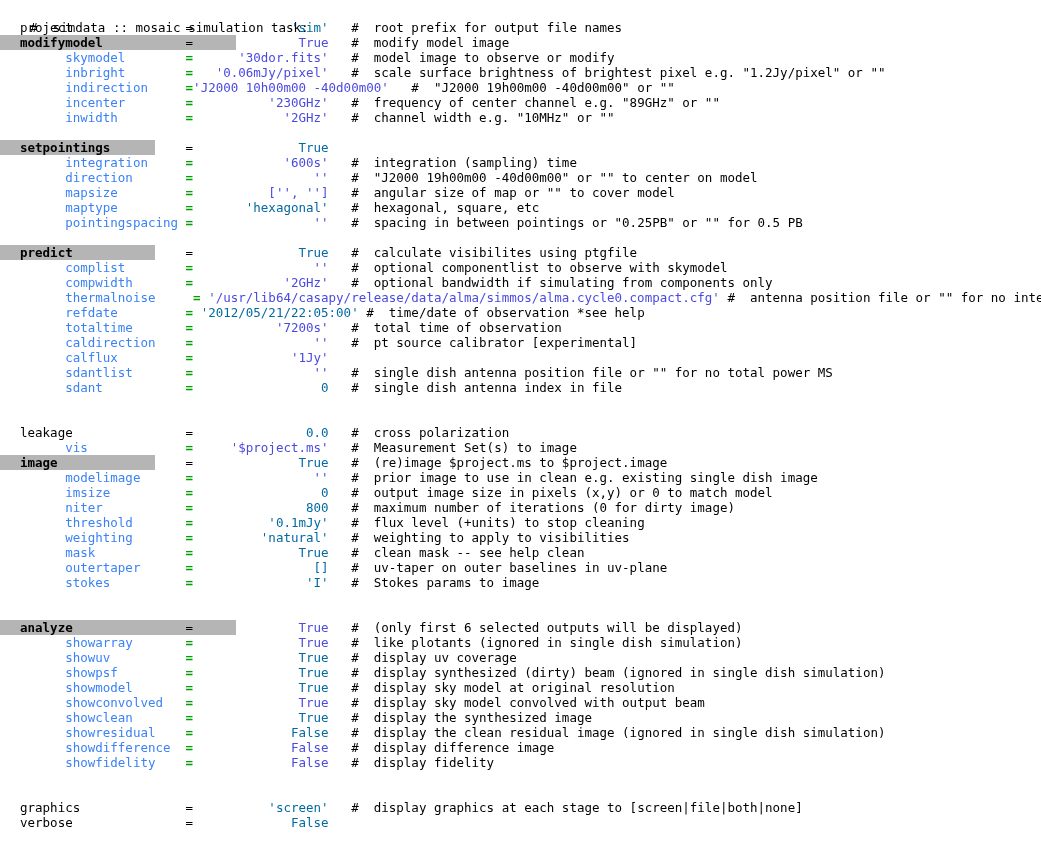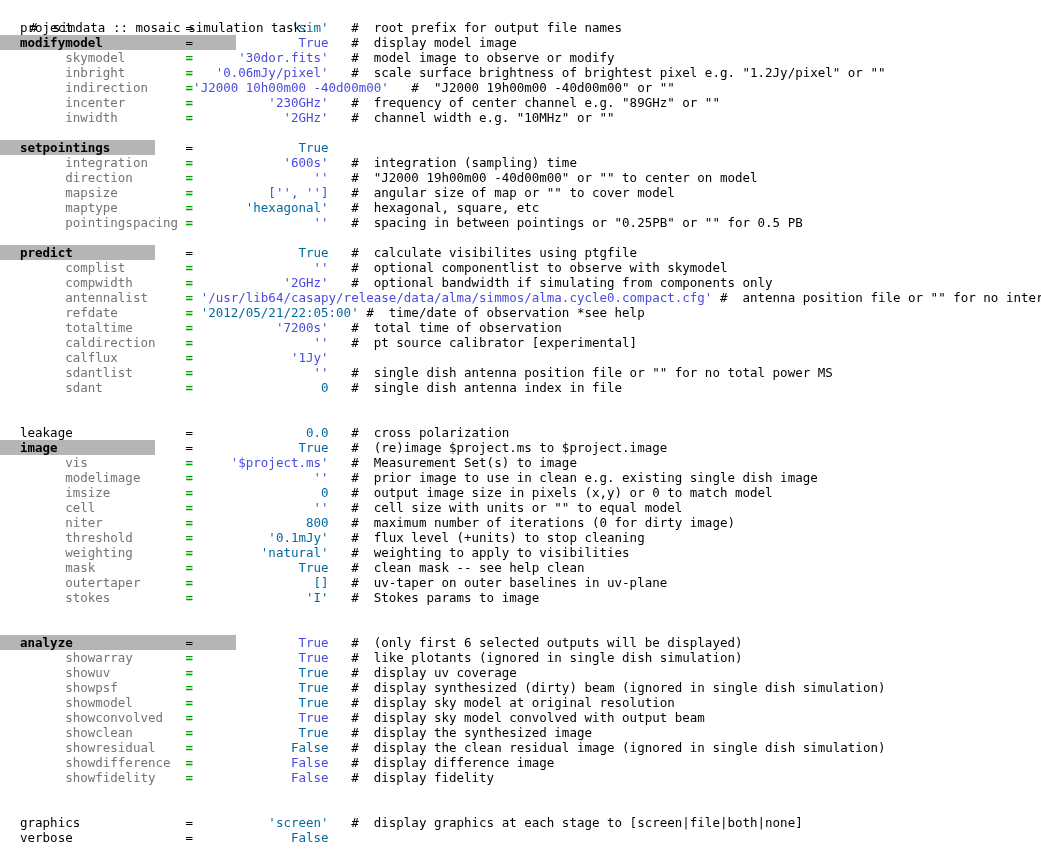--- a/index.html
+++ b/index.html
@@ -30,70 +30,69 @@
     left:0;
     top:0;
     height:15px;
     background:#b5b5b5;
     z-index:0;
   }
   .hl-short{width:155px;}
   .hl-long{width:236px;}
   .seg{position:relative;z-index:1;display:inline;}
   .name{color:#000000;margin-left:20px;}
-  .name.sub{color:#737373;}
+  .name.sub{color:#3b82f6;}
   .name.hdr{font-weight:bold;color:#000000;}
   .eq{color:#000000;}
   .eq.sub{color:#00a000;font-weight:bold;}
   .val{color:#0369a1;}
   .val.blue{color:#4a4ae0;}
   .cmt{color:#000000;}
   .blank{height:15px;display:block;}
 </style>
 </head>
 <body>
 
 <div id="page">
   <div class="line">
     <span class="seg cmt">#  simdata :: mosaic simulation task:</span>
   </div>
   <div id="rows-container">
       <div class="line"><span class="seg name">project               </span><span class="seg eq">=</span><span class="seg val">             'sim'</span><span class="seg cmt">   #  root prefix for output file names</span></div>
-      <div class="line"><span class="hl hl-long"></span><span class="seg name hdr">modifymodel           </span><span class="seg eq">=</span><span class="seg val blue">              True</span><span class="seg cmt">   #  display model image</span></div>
+      <div class="line"><span class="hl hl-long"></span><span class="seg name hdr">modifymodel           </span><span class="seg eq">=</span><span class="seg val blue">              True</span><span class="seg cmt">   #  modify model image</span></div>
       <div class="line"><span class="seg name sub">      skymodel        </span><span class="seg eq sub">=</span><span class="seg val blue">      '30dor.fits'</span><span class="seg cmt">   #  model image to observe or modify</span></div>
       <div class="line"><span class="seg name sub">      inbright        </span><span class="seg eq sub">=</span><span class="seg val blue">   '0.06mJy/pixel'</span><span class="seg cmt">   #  scale surface brightness of brightest pixel e.g. "1.2Jy/pixel" or ""</span></div>
       <div class="line"><span class="seg name sub">      indirection     </span><span class="seg eq sub">=</span><span class="seg val blue">'J2000 10h00m00 -40d00m00'</span><span class="seg cmt">   #  "J2000 19h00m00 -40d00m00" or ""</span></div>
       <div class="line"><span class="seg name sub">      incenter        </span><span class="seg eq sub">=</span><span class="seg val blue">          '230GHz'</span><span class="seg cmt">   #  frequency of center channel e.g. "89GHz" or ""</span></div>
       <div class="line"><span class="seg name sub">      inwidth         </span><span class="seg eq sub">=</span><span class="seg val blue">            '2GHz'</span><span class="seg cmt">   #  channel width e.g. "10MHz" or ""</span></div>
       <div class="blank"></div>
       <div class="line"><span class="hl hl-short"></span><span class="seg name hdr">setpointings          </span><span class="seg eq">=</span><span class="seg val">              True</span></div>
       <div class="line"><span class="seg name sub">      integration     </span><span class="seg eq sub">=</span><span class="seg val blue">            '600s'</span><span class="seg cmt">   #  integration (sampling) time</span></div>
       <div class="line"><span class="seg name sub">      direction       </span><span class="seg eq sub">=</span><span class="seg val blue">                ''</span><span class="seg cmt">   #  "J2000 19h00m00 -40d00m00" or "" to center on model</span></div>
       <div class="line"><span class="seg name sub">      mapsize         </span><span class="seg eq sub">=</span><span class="seg val blue">          ['', '']</span><span class="seg cmt">   #  angular size of map or "" to cover model</span></div>
       <div class="line"><span class="seg name sub">      maptype         </span><span class="seg eq sub">=</span><span class="seg val">       'hexagonal'</span><span class="seg cmt">   #  hexagonal, square, etc</span></div>
       <div class="line"><span class="seg name sub">      pointingspacing </span><span class="seg eq sub">=</span><span class="seg val blue">                ''</span><span class="seg cmt">   #  spacing in between pointings or "0.25PB" or "" for 0.5 PB</span></div>
       <div class="blank"></div>
       <div class="line"><span class="hl hl-short"></span><span class="seg name hdr">predict               </span><span class="seg eq">=</span><span class="seg val">              True</span><span class="seg cmt">   #  calculate visibilites using ptgfile</span></div>
       <div class="line"><span class="seg name sub">      complist        </span><span class="seg eq sub">=</span><span class="seg val blue">                ''</span><span class="seg cmt">   #  optional componentlist to observe with skymodel</span></div>
       <div class="line"><span class="seg name sub">      compwidth       </span><span class="seg eq sub">=</span><span class="seg val blue">            '2GHz'</span><span class="seg cmt">   #  optional bandwidth if simulating from components only</span></div>
-      <div class="line"><span class="seg name sub">      antennalist     </span><span class="seg eq sub">=</span><span class="seg val blue"> '/usr/lib64/casapy/release/data/alma/simmos/alma.cycle0.compact.cfg' </span><span class="seg cmt">#  antenna position file or "" for no interferometric MS</span></div>
+      <div class="line"><span class="seg name sub">      thermalnoise     </span><span class="seg eq sub">=</span><span class="seg val blue"> '/usr/lib64/casapy/release/data/alma/simmos/alma.cycle0.compact.cfg' </span><span class="seg cmt">#  antenna position file or "" for no interferometric MS</span></div>
       <div class="line"><span class="seg name sub">      refdate         </span><span class="seg eq sub">=</span><span class="seg val"> '2012/05/21/22:05:00' </span><span class="seg cmt">#  time/date of observation *see help</span></div>
       <div class="line"><span class="seg name sub">      totaltime       </span><span class="seg eq sub">=</span><span class="seg val blue">           '7200s'</span><span class="seg cmt">   #  total time of observation</span></div>
       <div class="line"><span class="seg name sub">      caldirection    </span><span class="seg eq sub">=</span><span class="seg val blue">                ''</span><span class="seg cmt">   #  pt source calibrator [experimental]</span></div>
       <div class="line"><span class="seg name sub">      calflux         </span><span class="seg eq sub">=</span><span class="seg val blue">             '1Jy'</span></div>
       <div class="line"><span class="seg name sub">      sdantlist       </span><span class="seg eq sub">=</span><span class="seg val blue">                ''</span><span class="seg cmt">   #  single dish antenna position file or "" for no total power MS</span></div>
       <div class="line"><span class="seg name sub">      sdant           </span><span class="seg eq sub">=</span><span class="seg val">                 0</span><span class="seg cmt">   #  single dish antenna index in file</span></div>
       <div class="blank"></div>
       <div class="blank"></div>
       <div class="line"><span class="seg name">leakage               </span><span class="seg eq">=</span><span class="seg val">               0.0</span><span class="seg cmt">   #  cross polarization</span></div>
+      <div class="line"><span class="seg name sub">      vis             </span><span class="seg eq sub">=</span><span class="seg val blue">     '$project.ms'</span><span class="seg cmt">   #  Measurement Set(s) to image</span></div>
       <div class="line"><span class="hl hl-short"></span><span class="seg name hdr">image                 </span><span class="seg eq">=</span><span class="seg val">              True</span><span class="seg cmt">   #  (re)image $project.ms to $project.image</span></div>
-      <div class="line"><span class="seg name sub">      vis             </span><span class="seg eq sub">=</span><span class="seg val blue">     '$project.ms'</span><span class="seg cmt">   #  Measurement Set(s) to image</span></div>
       <div class="line"><span class="seg name sub">      modelimage      </span><span class="seg eq sub">=</span><span class="seg val blue">                ''</span><span class="seg cmt">   #  prior image to use in clean e.g. existing single dish image</span></div>
       <div class="line"><span class="seg name sub">      imsize          </span><span class="seg eq sub">=</span><span class="seg val">                 0</span><span class="seg cmt">   #  output image size in pixels (x,y) or 0 to match model</span></div>
-      <div class="line"><span class="seg name sub">      cell            </span><span class="seg eq sub">=</span><span class="seg val blue">                ''</span><span class="seg cmt">   #  cell size with units or "" to equal model</span></div>
       <div class="line"><span class="seg name sub">      niter           </span><span class="seg eq sub">=</span><span class="seg val">               800</span><span class="seg cmt">   #  maximum number of iterations (0 for dirty image)</span></div>
       <div class="line"><span class="seg name sub">      threshold       </span><span class="seg eq sub">=</span><span class="seg val">          '0.1mJy'</span><span class="seg cmt">   #  flux level (+units) to stop cleaning</span></div>
       <div class="line"><span class="seg name sub">      weighting       </span><span class="seg eq sub">=</span><span class="seg val">         'natural'</span><span class="seg cmt">   #  weighting to apply to visibilities</span></div>
       <div class="line"><span class="seg name sub">      mask            </span><span class="seg eq sub">=</span><span class="seg val">              True</span><span class="seg cmt">   #  clean mask -- see help clean</span></div>
       <div class="line"><span class="seg name sub">      outertaper      </span><span class="seg eq sub">=</span><span class="seg val">                []</span><span class="seg cmt">   #  uv-taper on outer baselines in uv-plane</span></div>
       <div class="line"><span class="seg name sub">      stokes          </span><span class="seg eq sub">=</span><span class="seg val">               'I'</span><span class="seg cmt">   #  Stokes params to image</span></div>
       <div class="blank"></div>
       <div class="blank"></div>
       <div class="line"><span class="hl hl-long"></span><span class="seg name hdr">analyze               </span><span class="seg eq">=</span><span class="seg val blue">              True</span><span class="seg cmt">   #  (only first 6 selected outputs will be displayed)</span></div>
       <div class="line"><span class="seg name sub">      showarray       </span><span class="seg eq sub">=</span><span class="seg val blue">              True</span><span class="seg cmt">   #  like plotants (ignored in single dish simulation)</span></div>

